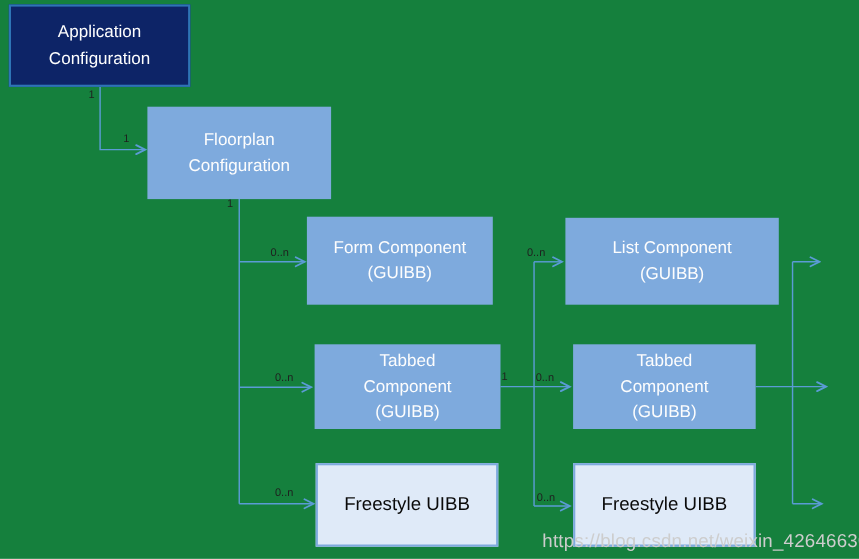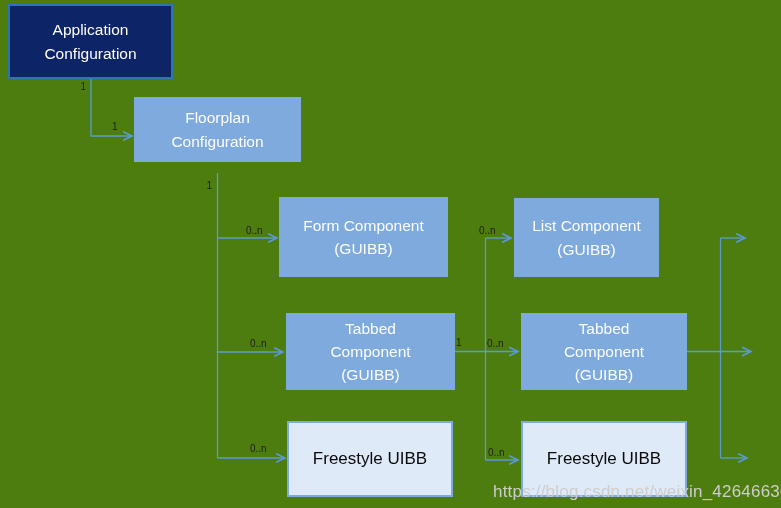--- a/index.html
+++ b/index.html
@@ -9,21 +9,21 @@
     --c-node-light:#dfeaf8;
     --c-app-border:#2e74b5;
     --c-text-on-blue:#fdfdfd;
     --c-text-dark:#0a0a0a;
     --c-mult:#1f1f1f;
     --c-watermark:#cdcdcd;
   }
   *{box-sizing:border-box;margin:0;padding:0;}
   body{background:#ffffff;font-family:"Liberation Sans",sans-serif;}
   .canvas{
-    position:relative;width:781px;height:508px;background:#4d7c0f;overflow:hidden;
+    position:relative;width:781px;height:508px;background:#15803d;overflow:hidden;
   }
   .edges{position:absolute;left:0;top:0;z-index:1;}
   .node{
     position:absolute;z-index:2;
     display:flex;align-items:center;justify-content:center;
     text-align:center;white-space:pre-line;
     font-family:"Liberation Sans",sans-serif;
   }
   .node-blue{
     background:var(--c-node-blue);
@@ -36,23 +36,23 @@
     color:var(--c-text-on-blue);
     font-size:15.5px;line-height:1.5;
   }
   .node-light{
     background:var(--c-node-light);
     border:2px solid var(--c-node-blue);
     color:var(--c-text-dark);
     font-size:17px;line-height:1.3;text-align:center;
   }
   #n-app           {left:8px;   top:4px;   width:165px; height:75px;}
-  #n-floorplan     {left:134px; top:97px;  width:167px; height:65px;}
+  #n-floorplan     {left:134px; top:97px;  width:167px; height:84px;}
   #n-form          {left:279px; top:197px; width:169px; height:80px;}
-  #n-list          {left:514px; top:198px; width:145px; height:79px;}
+  #n-list          {left:514px; top:198px; width:194px; height:79px;}
   #n-tabbed-left   {left:286px; top:313px; width:169px; height:77px;}
   #n-tabbed-right  {left:521px; top:313px; width:166px; height:77px;}
   #n-freestyle-left{left:287px; top:421px; width:166px; height:76px;}
   #n-freestyle-right{left:521px;top:421px; width:166px; height:76px;}
   .mult{
     position:absolute;z-index:3;
     font-size:10px;color:var(--c-mult);
     font-family:"Liberation Sans",sans-serif;
   }
   .mult-r{text-align:right;}

